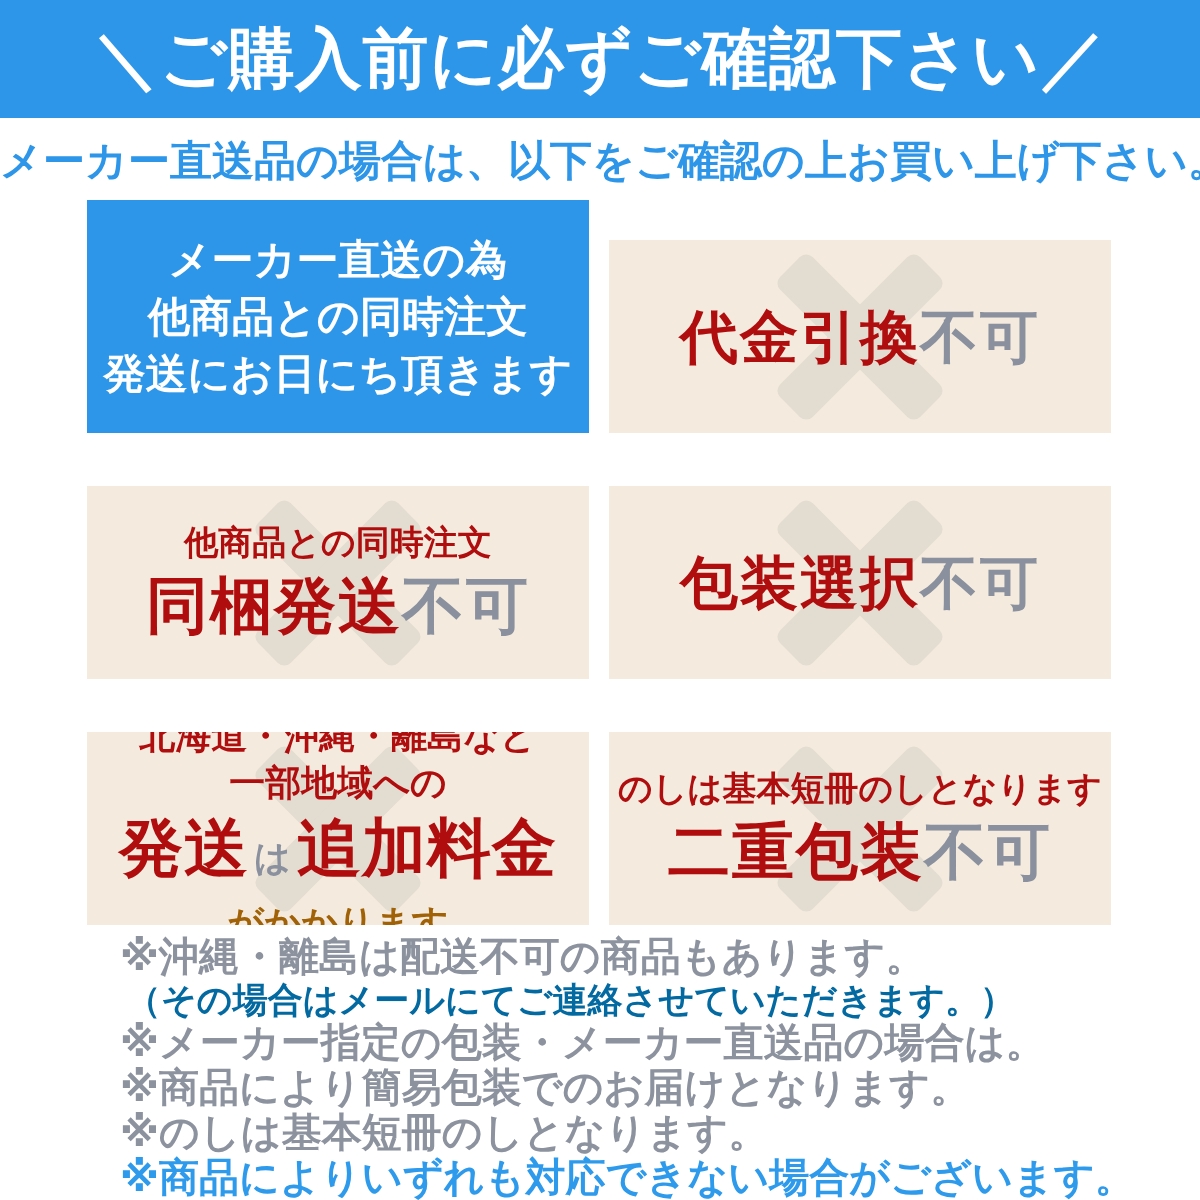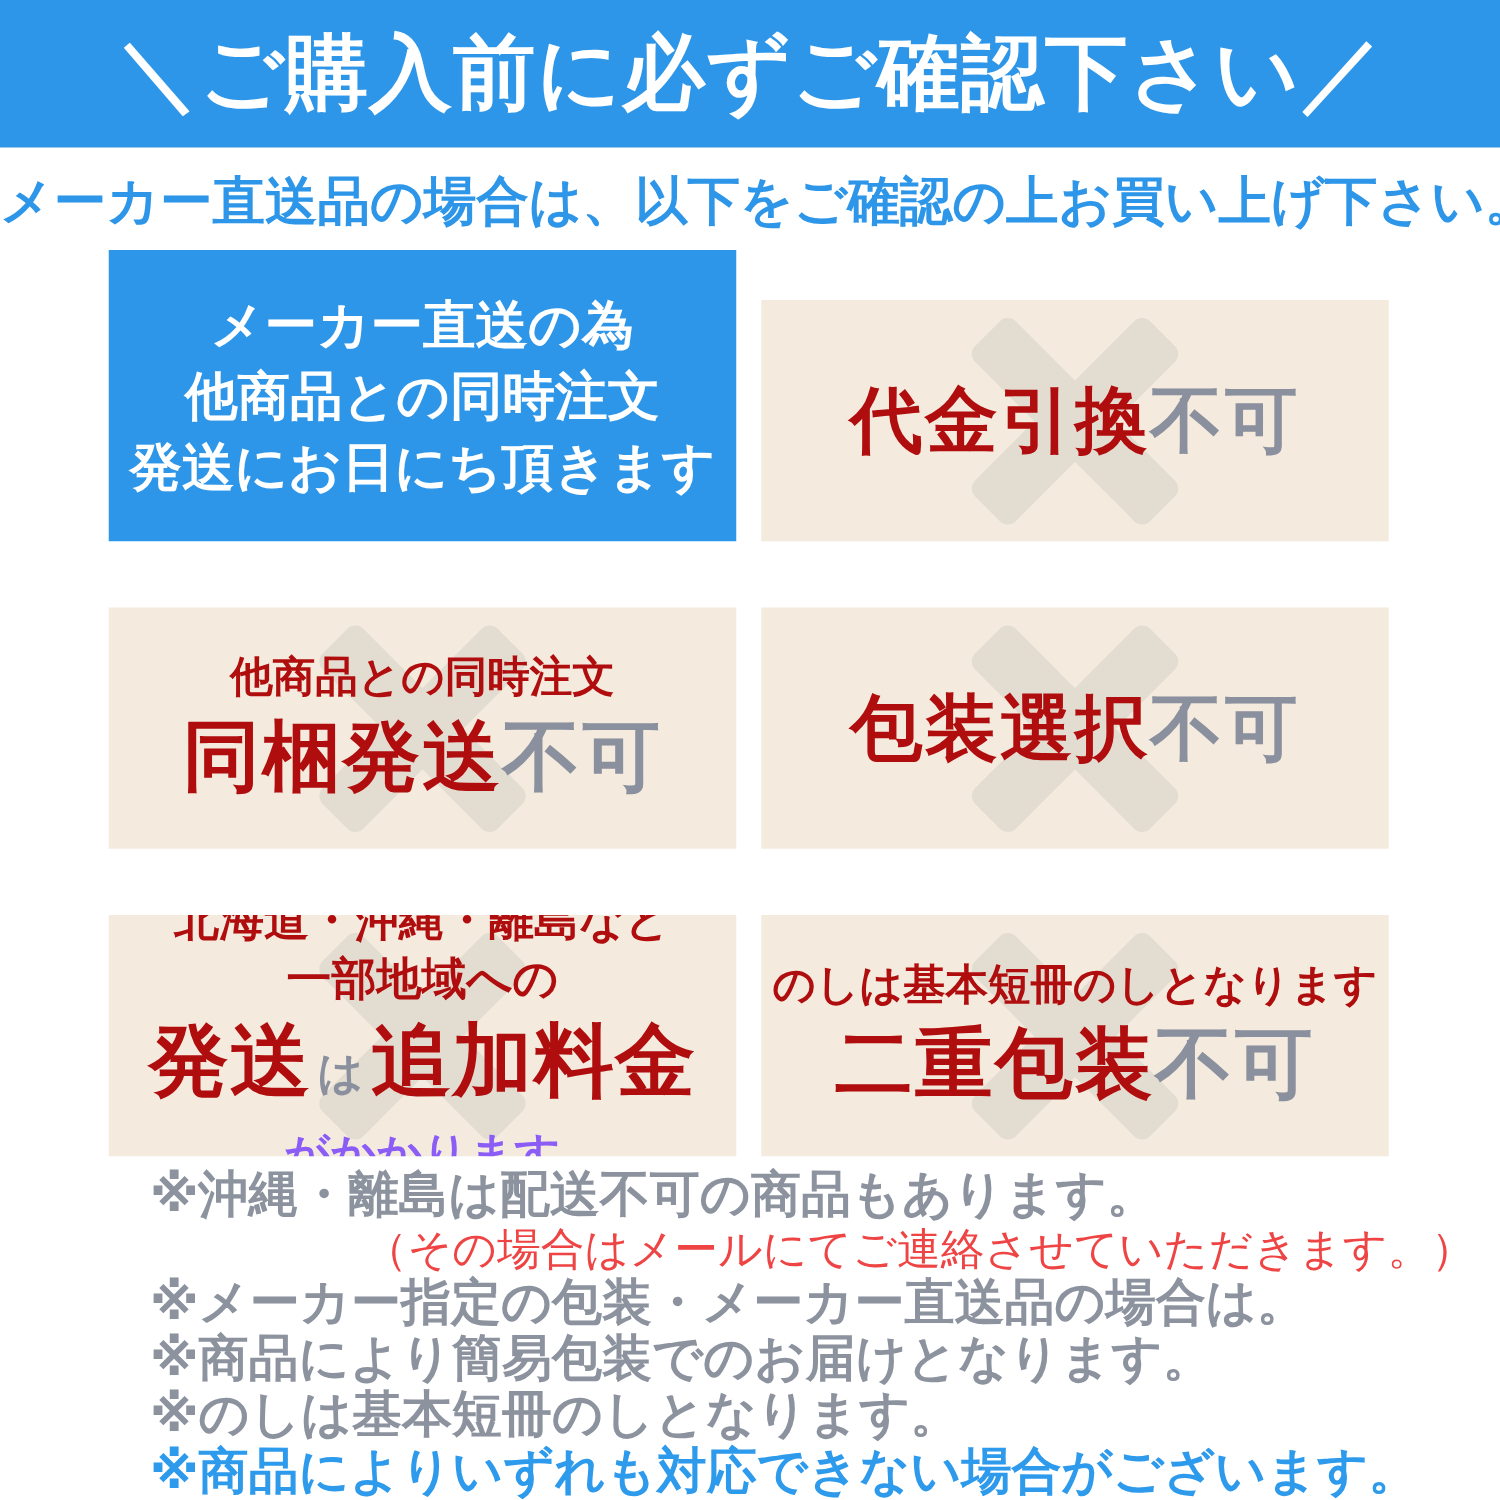--- a/index.html
+++ b/index.html
@@ -53,26 +53,26 @@
   
   .blue-lines{font-size:42px;font-weight:700;color:#ffffff;line-height:57px;}
   .sub-red{font-size:34px;font-weight:700;color:#B00E0E;line-height:46px;}
   .sub-red-lg{font-size:36px;font-weight:700;color:#B00E0E;line-height:47px;}
   .mainline{font-size:58px;font-weight:800;letter-spacing:2px;line-height:78px;}
   .mainline-lg{font-size:62px;font-weight:800;letter-spacing:2px;line-height:82px;}
   .red{color:#B00E0E;}
   .slate{color:#8A909D;}
   .bigline{font-size:64px;font-weight:800;letter-spacing:1px;line-height:84px;}
   .bigline .mid{font-size:36px;font-weight:700;color:#8A909D;padding:0 5px;}
-  .tail-gray{font-size:36px;font-weight:700;color:#8b5cf6;line-height:46px;}
+  .tail-gray{font-size:36px;font-weight:700;color:#a16207;line-height:46px;}
   
   .notes{position:absolute;left:120px;top:934px;width:1060px;}
   .notes p{margin:0;white-space:nowrap;}
   .note{font-size:40px;font-weight:600;color:#8C939F;line-height:45px;margin-bottom:0px;}
-  .note-small{font-size:35px;font-weight:400;color:#ef4444;line-height:41px;padding-left:6px;text-align:right;}
+  .note-small{font-size:35px;font-weight:700;color:#0369a1;line-height:41px;padding-left:6px;}
   .note-blue{font-size:40px;font-weight:700;color:#2E9AEC;line-height:45px;}
 </style>
 </head>
 <body>
 
 <div class="page">
 
   <header class="hero">
     <h1>＼ご購入前に必ずご確認下さい／</h1>
   </header>

